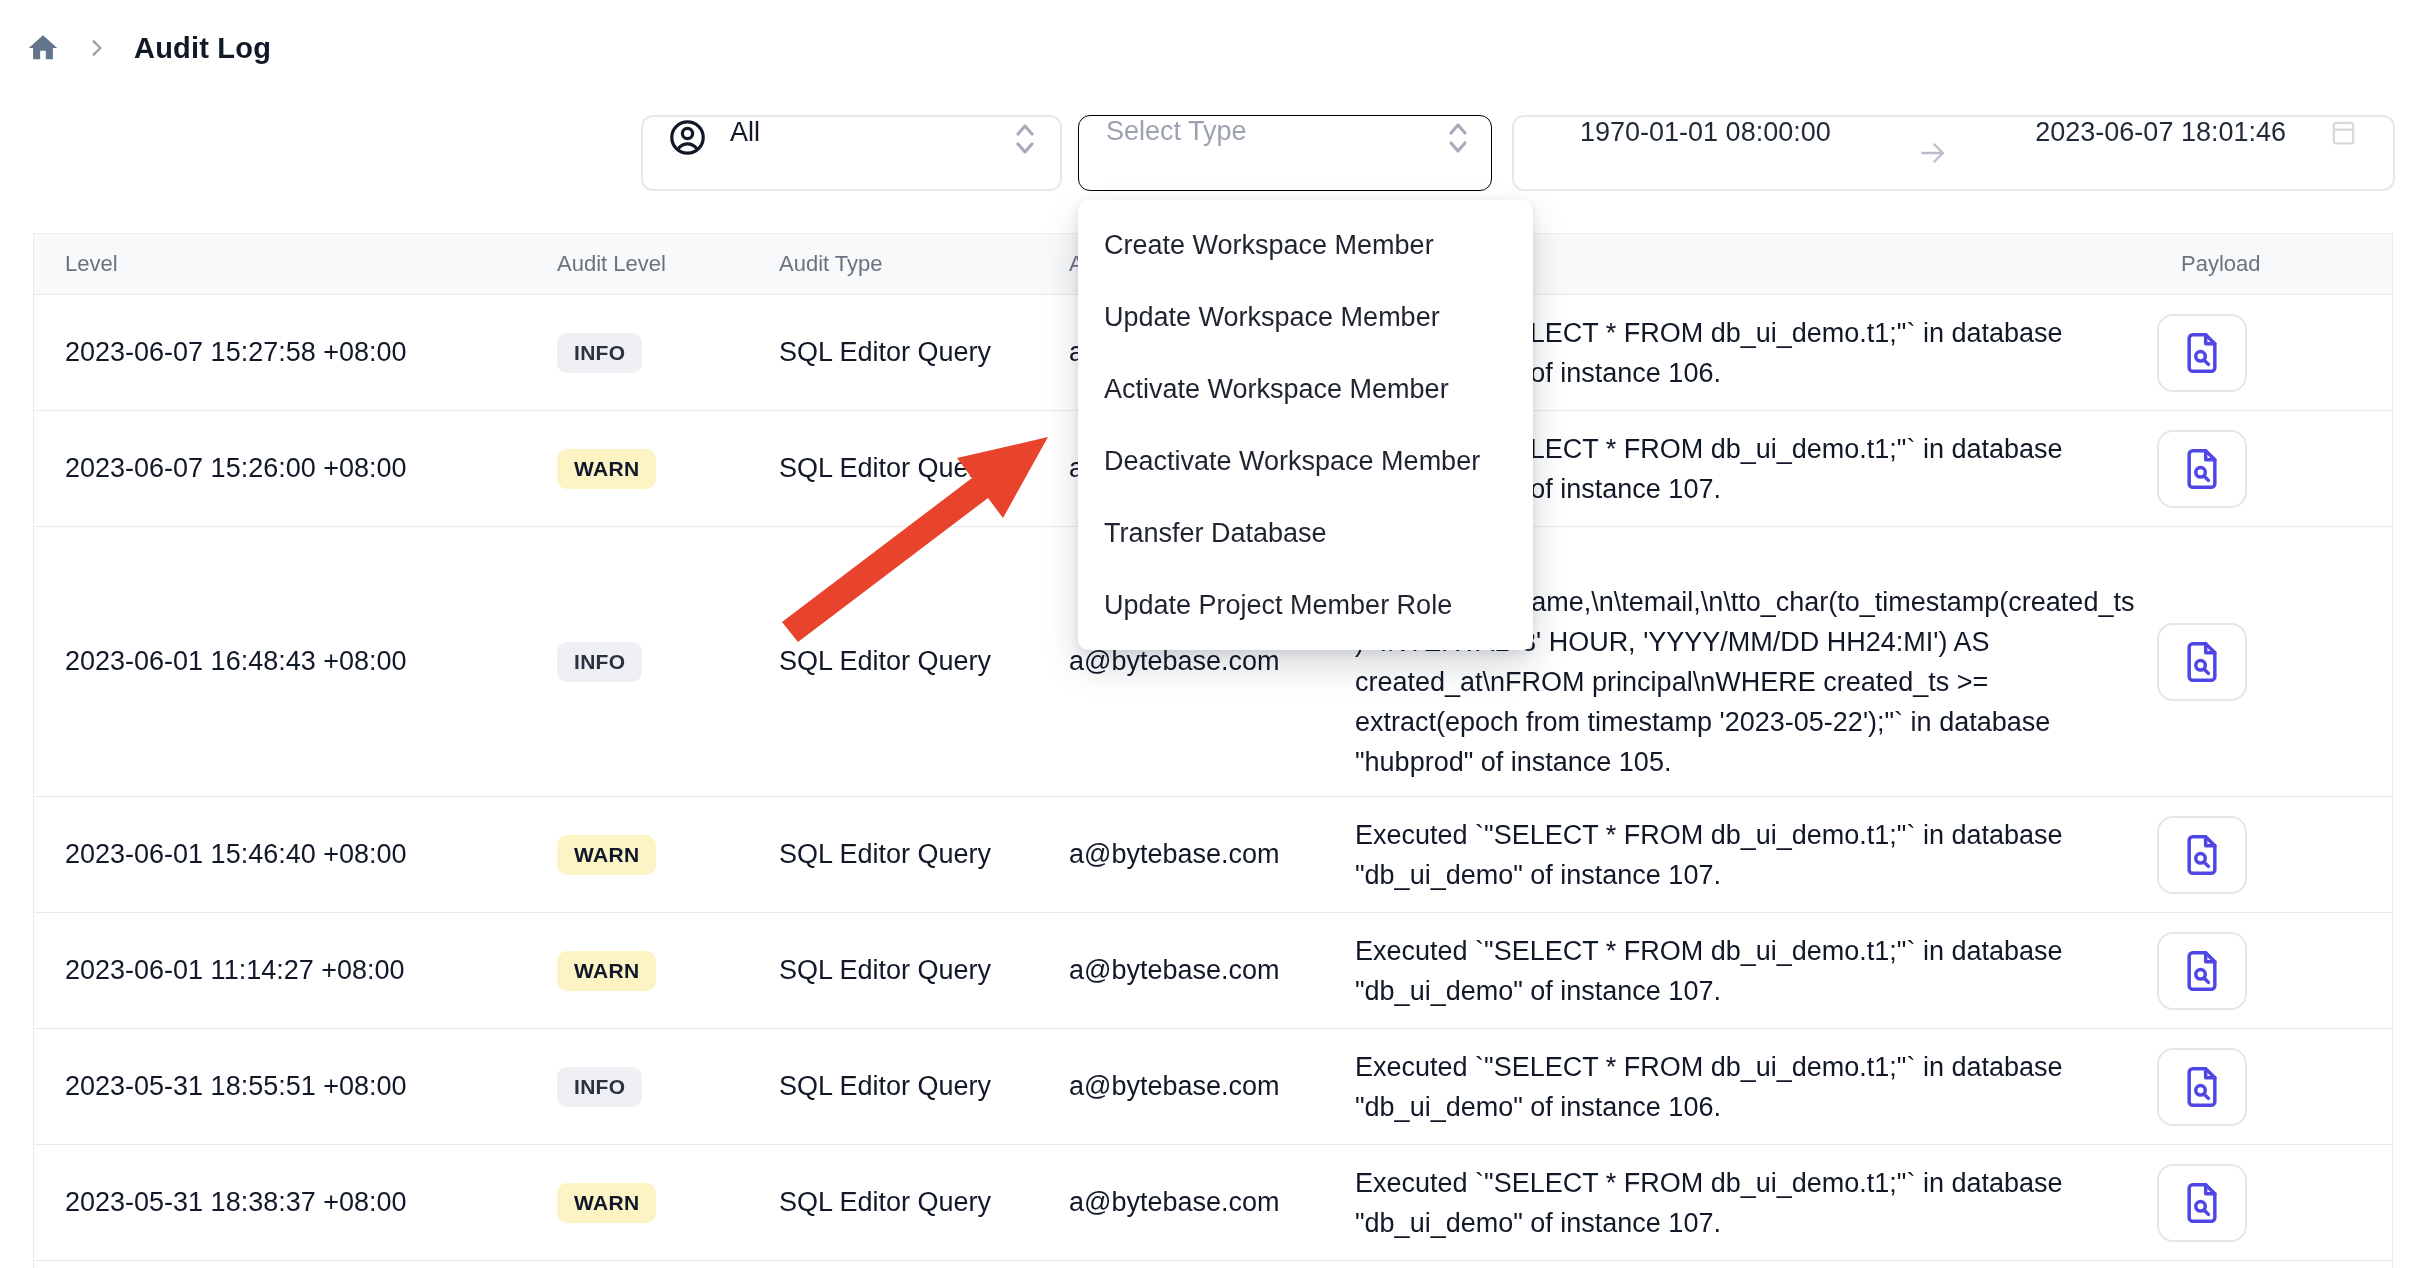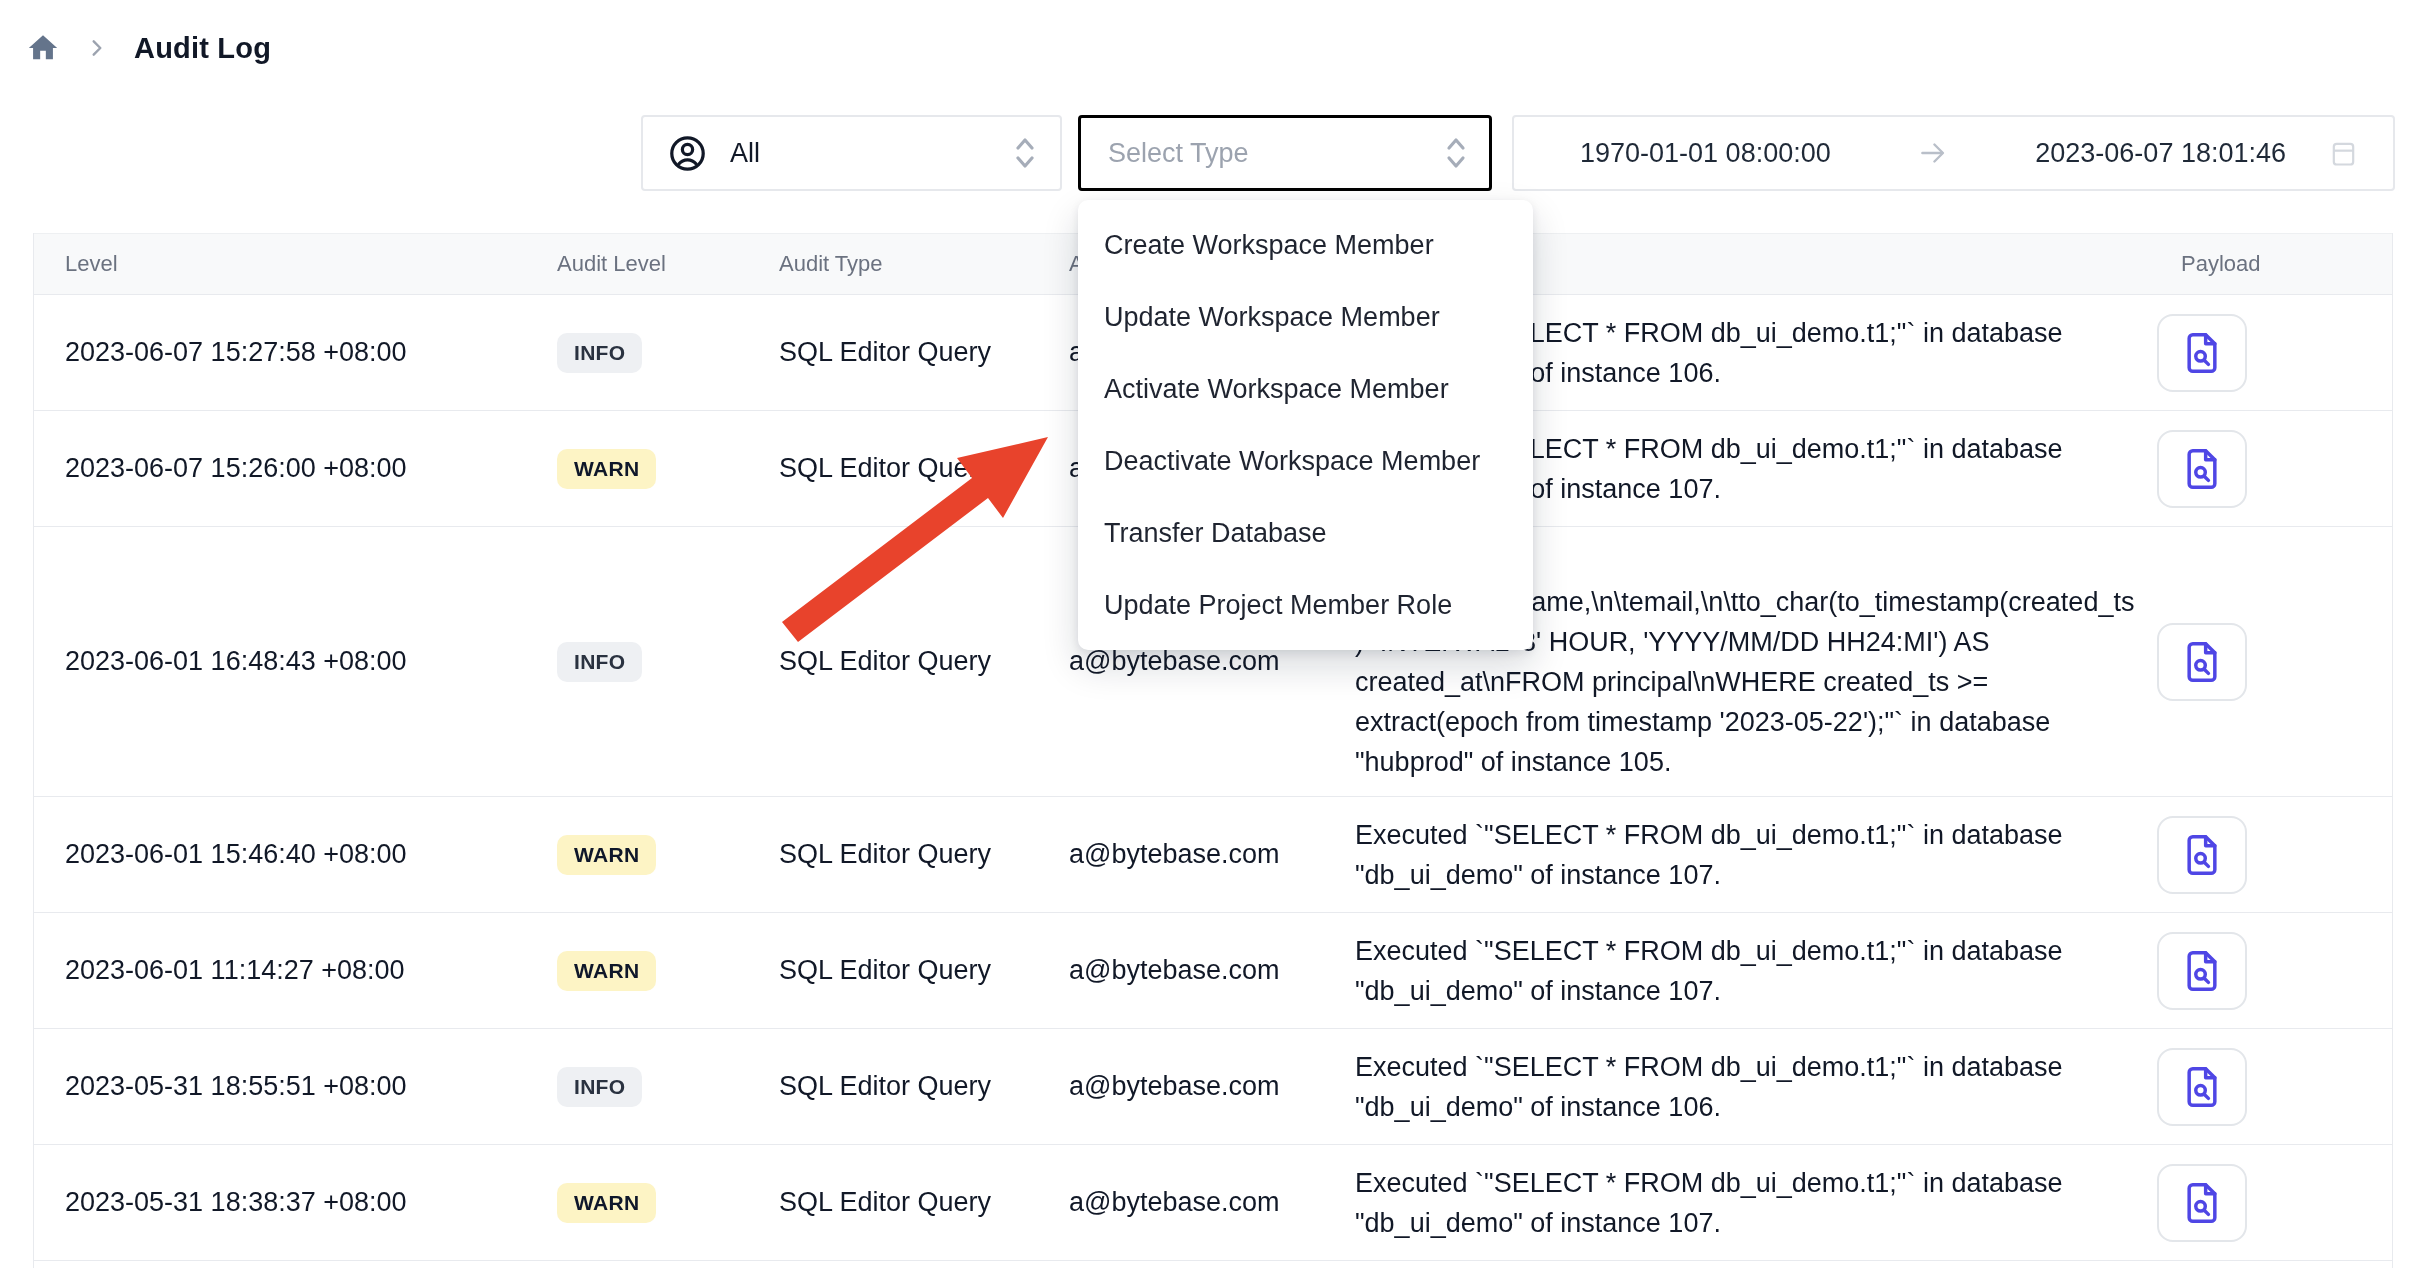--- a/index.html
+++ b/index.html
@@ -7,24 +7,24 @@
   body { font-family:"Liberation Sans","DejaVu Sans",sans-serif; color:#111827; }
   .screen { position:relative; width:2410px; height:1268px; overflow:hidden; background:#fff; }
 
   
   .breadcrumb { position:absolute; left:26px; top:28px; display:flex; align-items:center; gap:26px; height:40px; }
   .crumb-home { display:flex; align-items:center; cursor:pointer; }
   .crumb-sep { display:flex; align-items:center; }
   .crumb-title { font-size:29px; font-weight:600; color:#111827; letter-spacing:.2px; }
 
   
-  .control { position:absolute; top:115px; height:76px; background:#fff; border:2px solid #e6e8ec; border-radius:4px; display:flex; align-items:center; font-size:27px; cursor:pointer; }
+  .control { position:absolute; top:115px; height:76px; background:#fff; border:2px solid #e6e8ec; border-radius:12px; display:flex; font-size:27px; cursor:pointer; }
   .ctrl-actor { left:641px; width:421px; padding:0 22px 0 24px; gap:22px; }
   .ctrl-actor .lbl { color:#111827; }
-  .ctrl-type { left:1078px; width:414px; padding:0 20px 0 27px; border:3px solid #000000; }
+  .ctrl-type { left:1078px; width:414px; padding:0 20px 0 27px; border:1px solid #000000; }
   .ctrl-type .placeholder { color:#9ca3af; }
   .ctrl-date { left:1512px; width:883px; padding:0 34px 0 66px; color:#1f2937; }
   .ctrl-date .mid { flex:1; display:flex; justify-content:center; align-items:center; }
   .spacer { margin-left:auto; }
 
   
   .audit-table { position:absolute; left:33px; top:233px; width:2360px; border-left:1px solid #e8eaee; border-right:1px solid #e8eaee; }
   .tgrid { display:grid; grid-template-columns:492px 222px 290px 286px 826px 1fr; padding-left:31px; align-items:center; }
   .thead { height:62px; background:#f8f9fa; border-top:1px solid #eef0f2; border-bottom:1px solid #e8eaee; font-size:22px; font-weight:500; color:#6b7280; }
   .row { min-height:116px; border-bottom:1px solid #e8eaee; font-size:27px; color:#111827; background:#fff; }

